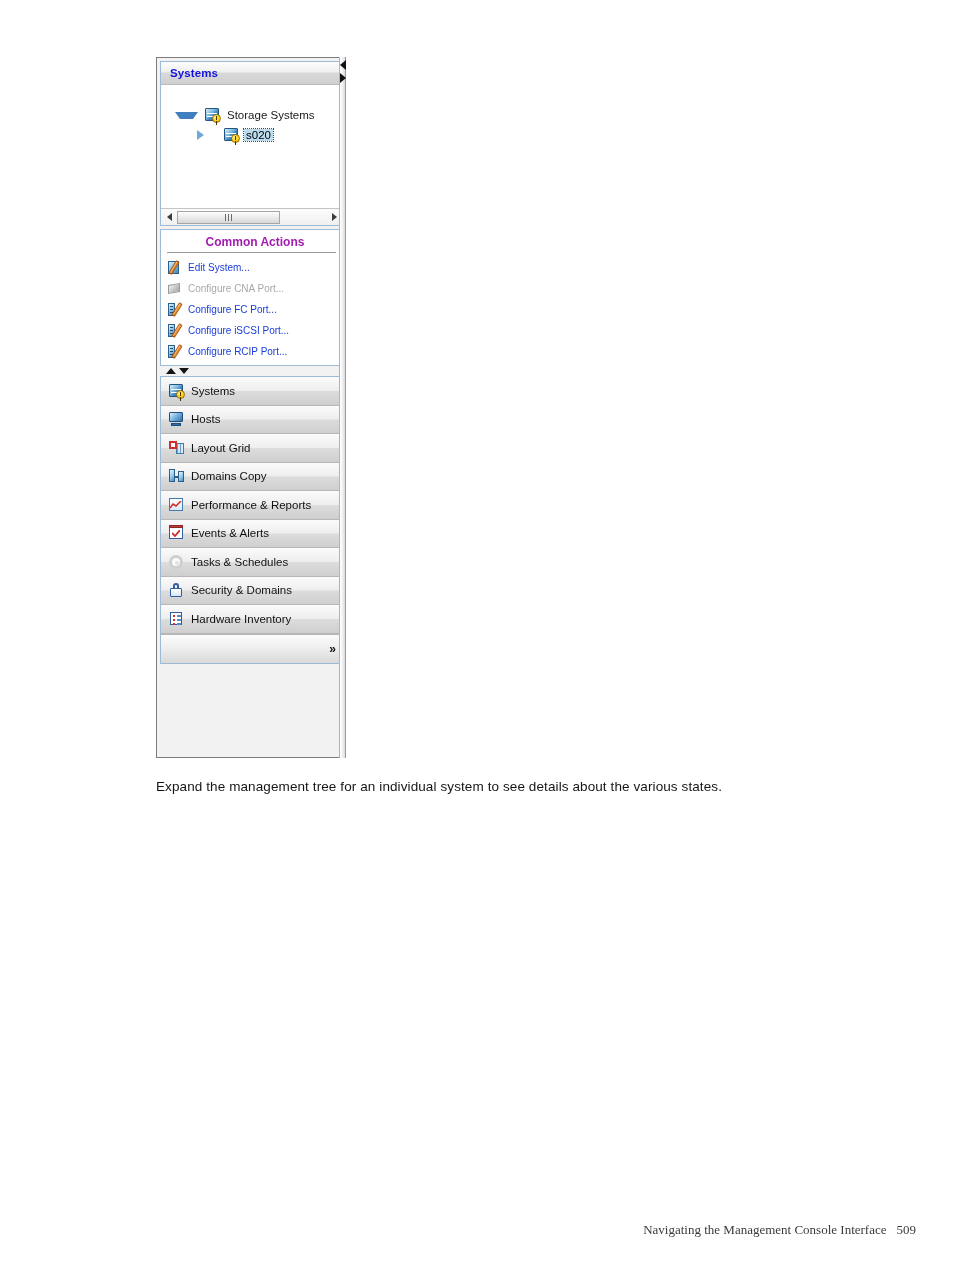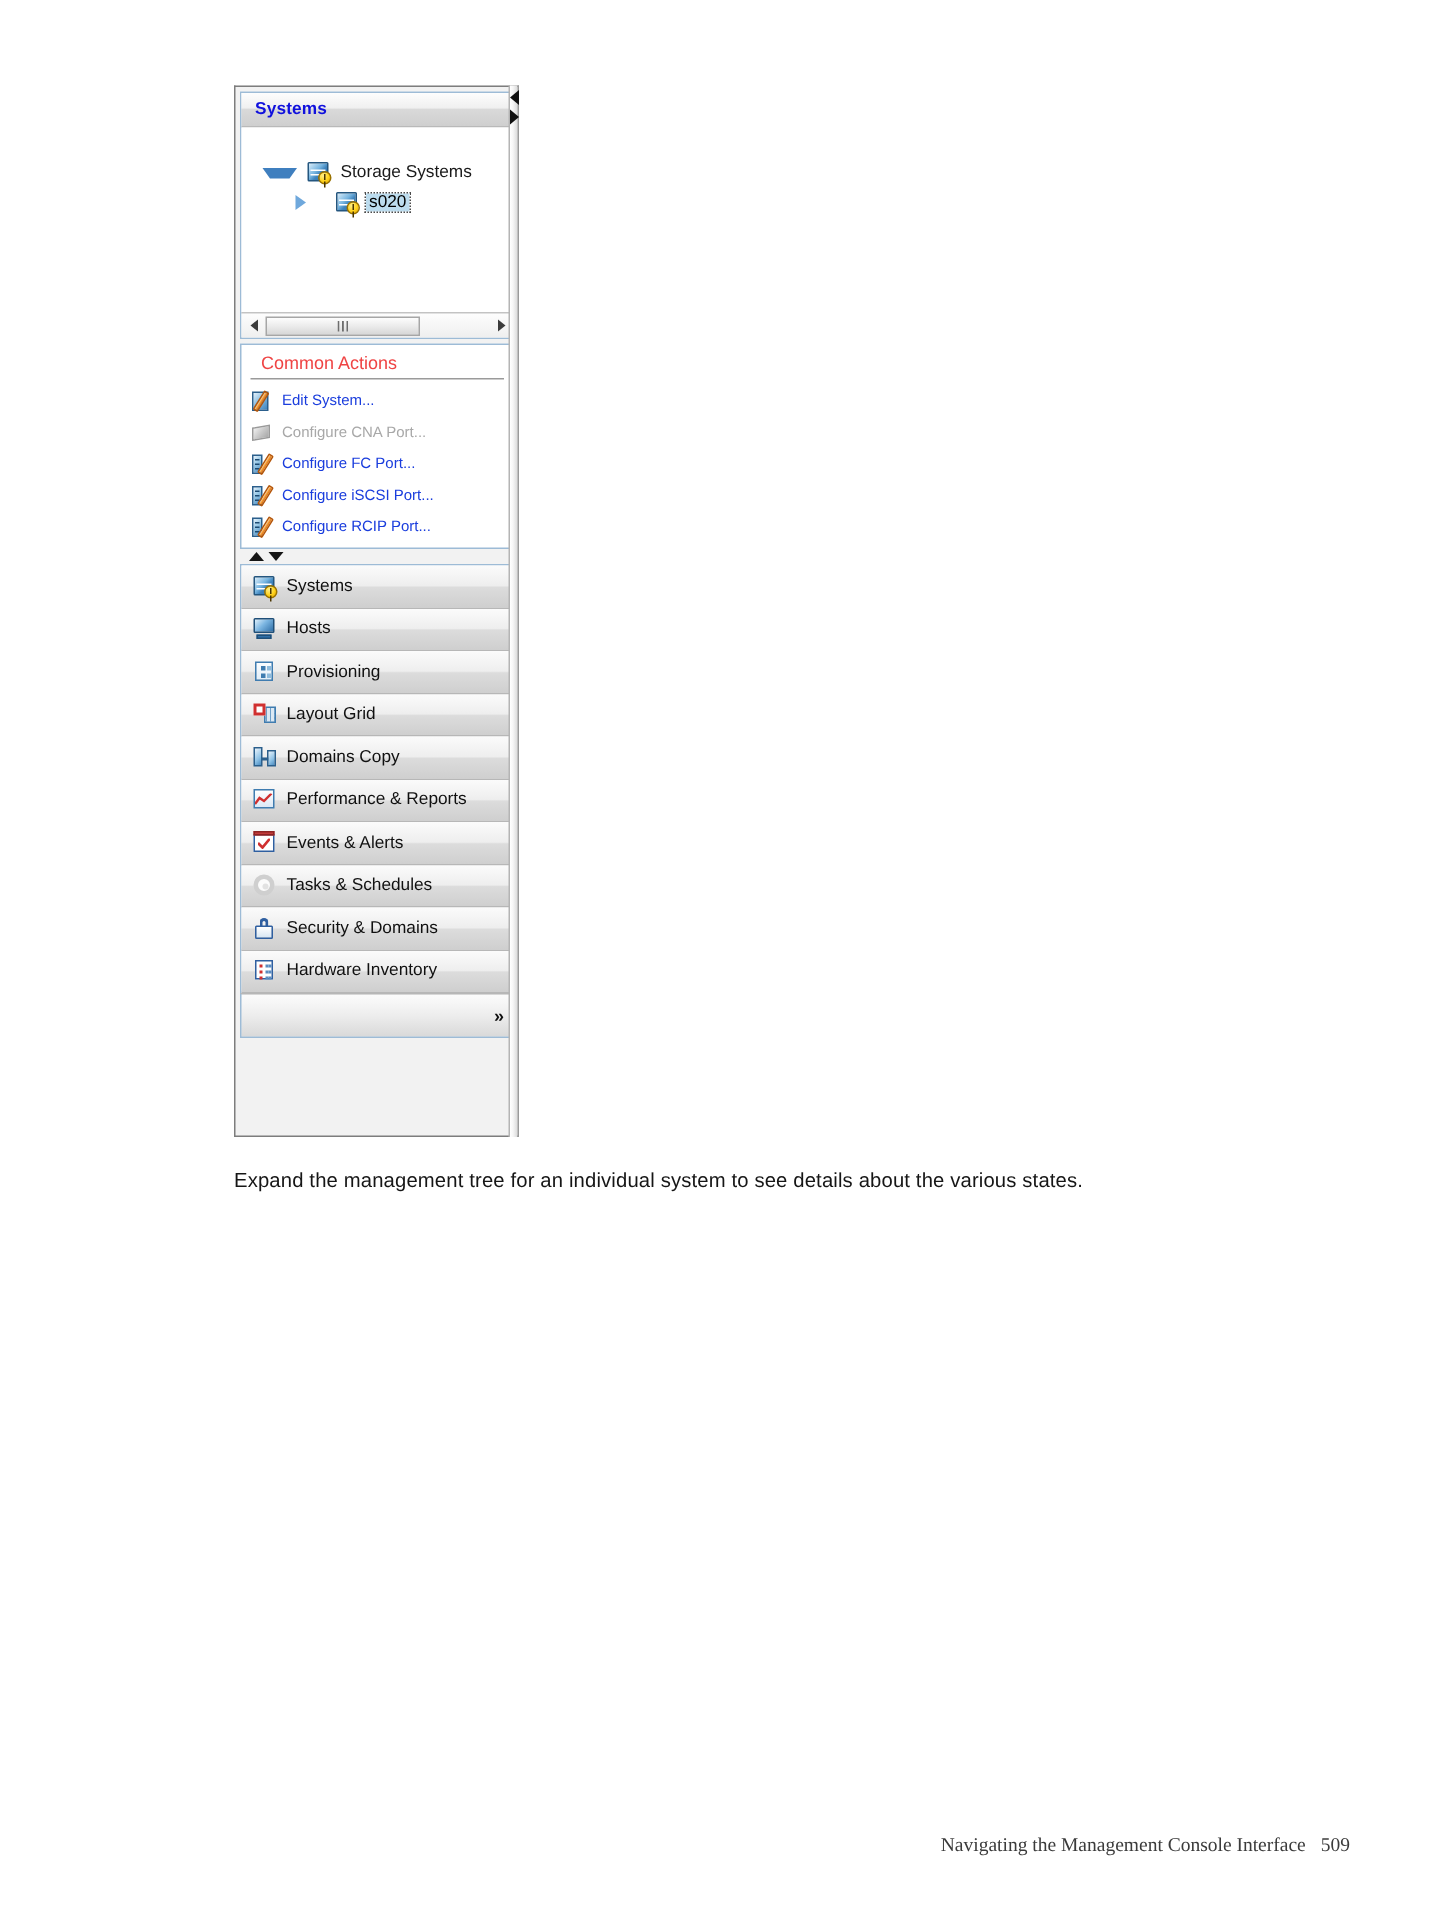--- a/index.html
+++ b/index.html
@@ -232,25 +232,26 @@
 
   
   .common-actions {
     margin: 3px 3px 0 3px;
     border: 1px solid #9dbbd6;
     background: #ffffff;
     padding: 4px 0 3px 0;
   }
   .ca-title {
     font-size: 12px;
-    font-weight: normal;
-    color: #ef4444;
+    font-weight: bold;
+    color: #a21caf;
     padding: 1px 0 3px 7px;
     margin: 0 6px 4px 6px;
     border-bottom: 1px solid #9a9a9a;
+    text-align: center;
   }
   .ca-item {
     display: flex;
     align-items: center;
     height: 21px;
     padding-left: 7px;
     font-size: 10px;
     color: #1a3ddd;
     cursor: pointer;
     white-space: nowrap;
@@ -513,20 +514,21 @@
   }
   #page-footer {
     position: absolute;
     left: 0;
     top: 1222px;
     width: 900px;
     text-align: right;
     font-family: "Liberation Serif", serif;
     font-size: 13px;
     color: #3b3b3b;
+    padding-left: 16px;
   }
   #page-footer .footer-num { margin-left: 10px; }
 </style>
 </head>
 <body>
 
 <div id="console-panel">
 
   <div class="tree-wrap">
     <div class="tree-header">
@@ -631,26 +633,20 @@
     </div>
 
     <div class="nav-item">
       <span class="nav-icon ic-hosts">
           <span class="mon"></span>
           <span class="base"></span>
         </span>
       <span class="nav-label">Hosts</span>
     </div>
 
-    <div class="nav-item">
-      <span class="nav-icon ic-prov">
-          <span class="box"></span>
-        </span>
-      <span class="nav-label">Provisioning</span>
-    </div>
 
     <div class="nav-item">
       <span class="nav-icon ic-grid">
           <span class="gr"></span>
           <span class="sq"></span>
         </span>
       <span class="nav-label">Layout Grid</span>
     </div>
 
     <div class="nav-item">

